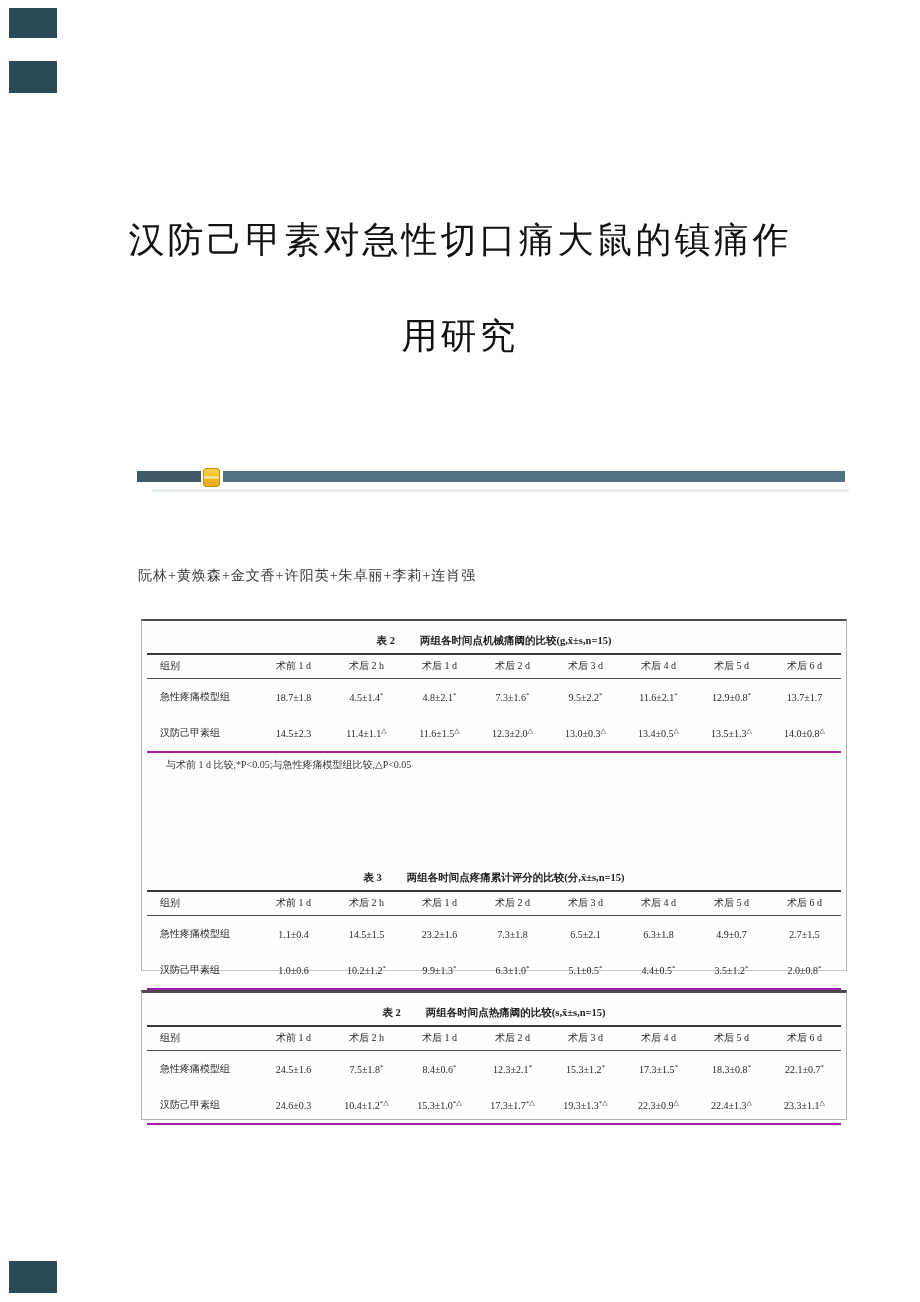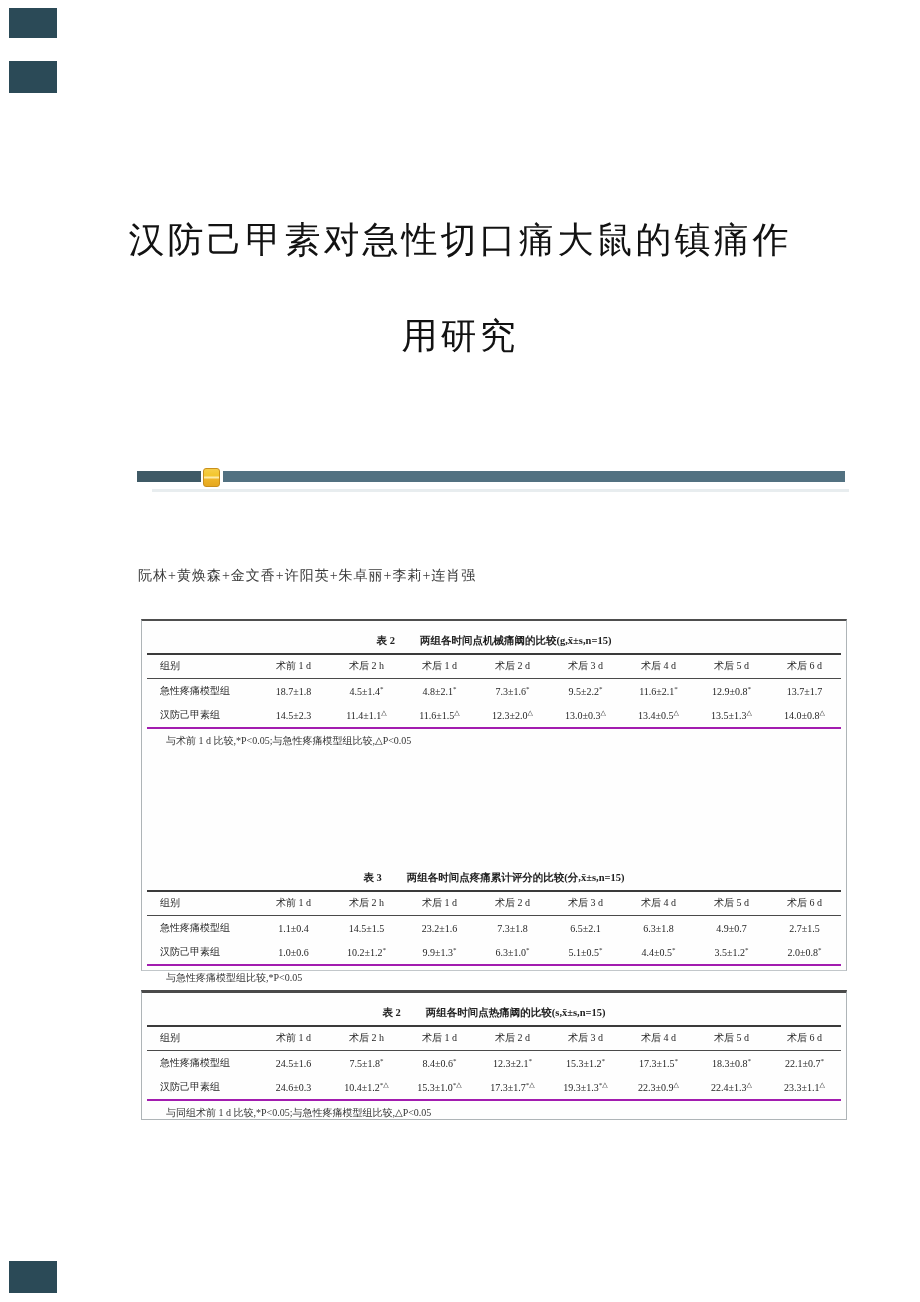--- a/index.html
+++ b/index.html
@@ -39,21 +39,21 @@
   .tc-top{top:13px;}
   .tc-mid{top:250px;}
   .ttitle{text-align:center;font-size:10.5px;font-weight:bold;color:#222;margin:0 0 5px 0;}
   .ttitle .tlabel{margin-right:25px;}
   table.dtable{width:calc(100% - 10px);margin:0 5px;border-collapse:collapse;table-layout:fixed;
                font-size:10px;color:#252525;}
   table.dtable th{font-weight:normal;text-align:center;padding:4px 0 5px 0;
                   border-top:2px solid #3a3a3a;border-bottom:1px solid #4a4a4a;}
   table.dtable th.c1{text-align:left;padding-left:13px;}
   table.dtable col.first{width:110px;}
-  table.dtable td{text-align:center;padding:5px 0;}
+  table.dtable td{text-align:center;padding:11px 0;}
   table.dtable td.c1{text-align:left;padding-left:13px;}
   table.dtable tbody tr:last-child td{border-bottom:2px solid #a21caf;}
   table.dtable sup{font-size:7px;line-height:0;}
   .tfoot{font-size:10px;color:#333;margin:5px 0 0 24px;}
 </style>
 </head>
 <body>
 
 <div class="page">
 
@@ -238,17 +238,16 @@
               <td>10.4±1.2<sup>*△</sup></td>
               <td>15.3±1.0<sup>*△</sup></td>
               <td>17.3±1.7<sup>*△</sup></td>
               <td>19.3±1.3<sup>*△</sup></td>
               <td>22.3±0.9<sup>△</sup></td>
               <td>22.4±1.3<sup>△</sup></td>
               <td>23.3±1.1<sup>△</sup></td>
             </tr>
           </tbody>
         </table>
-      <div class="tfoot">与同组术前 1 d 比较,*P&lt;0.05;与急性疼痛模型组比较,△P&lt;0.05</div>
     </div>
   </div>
 
 </div>
 
 </body></html>

